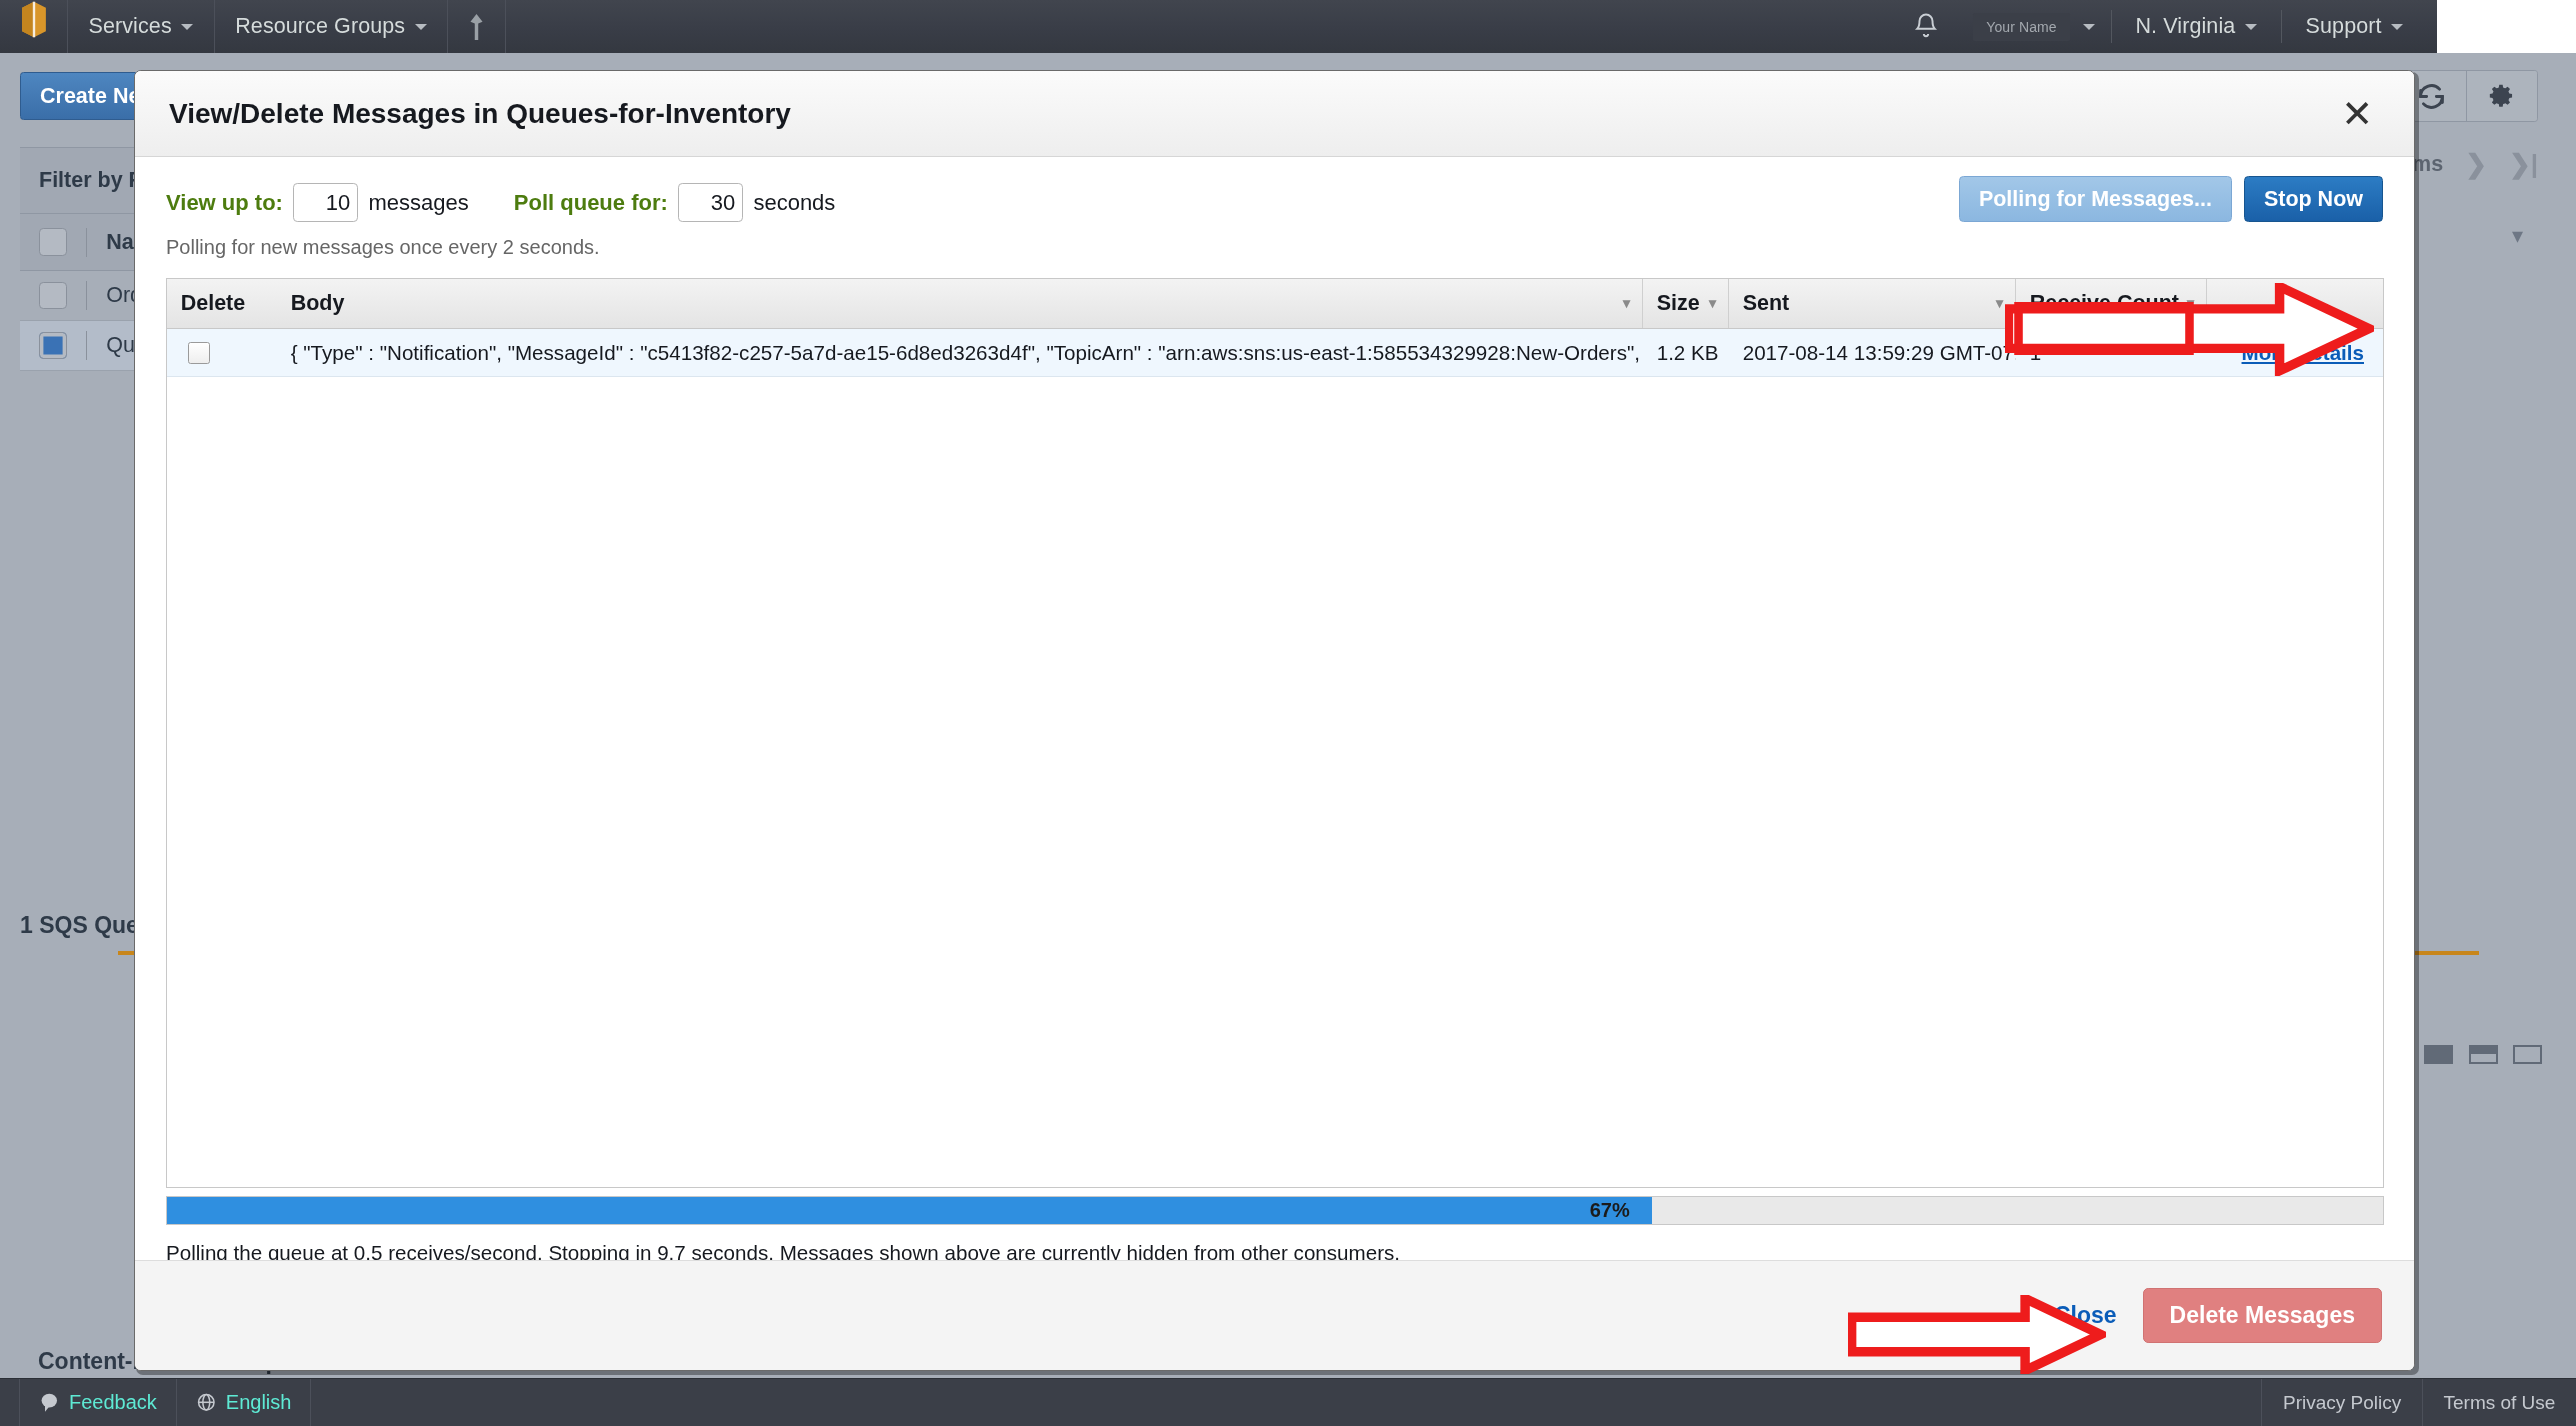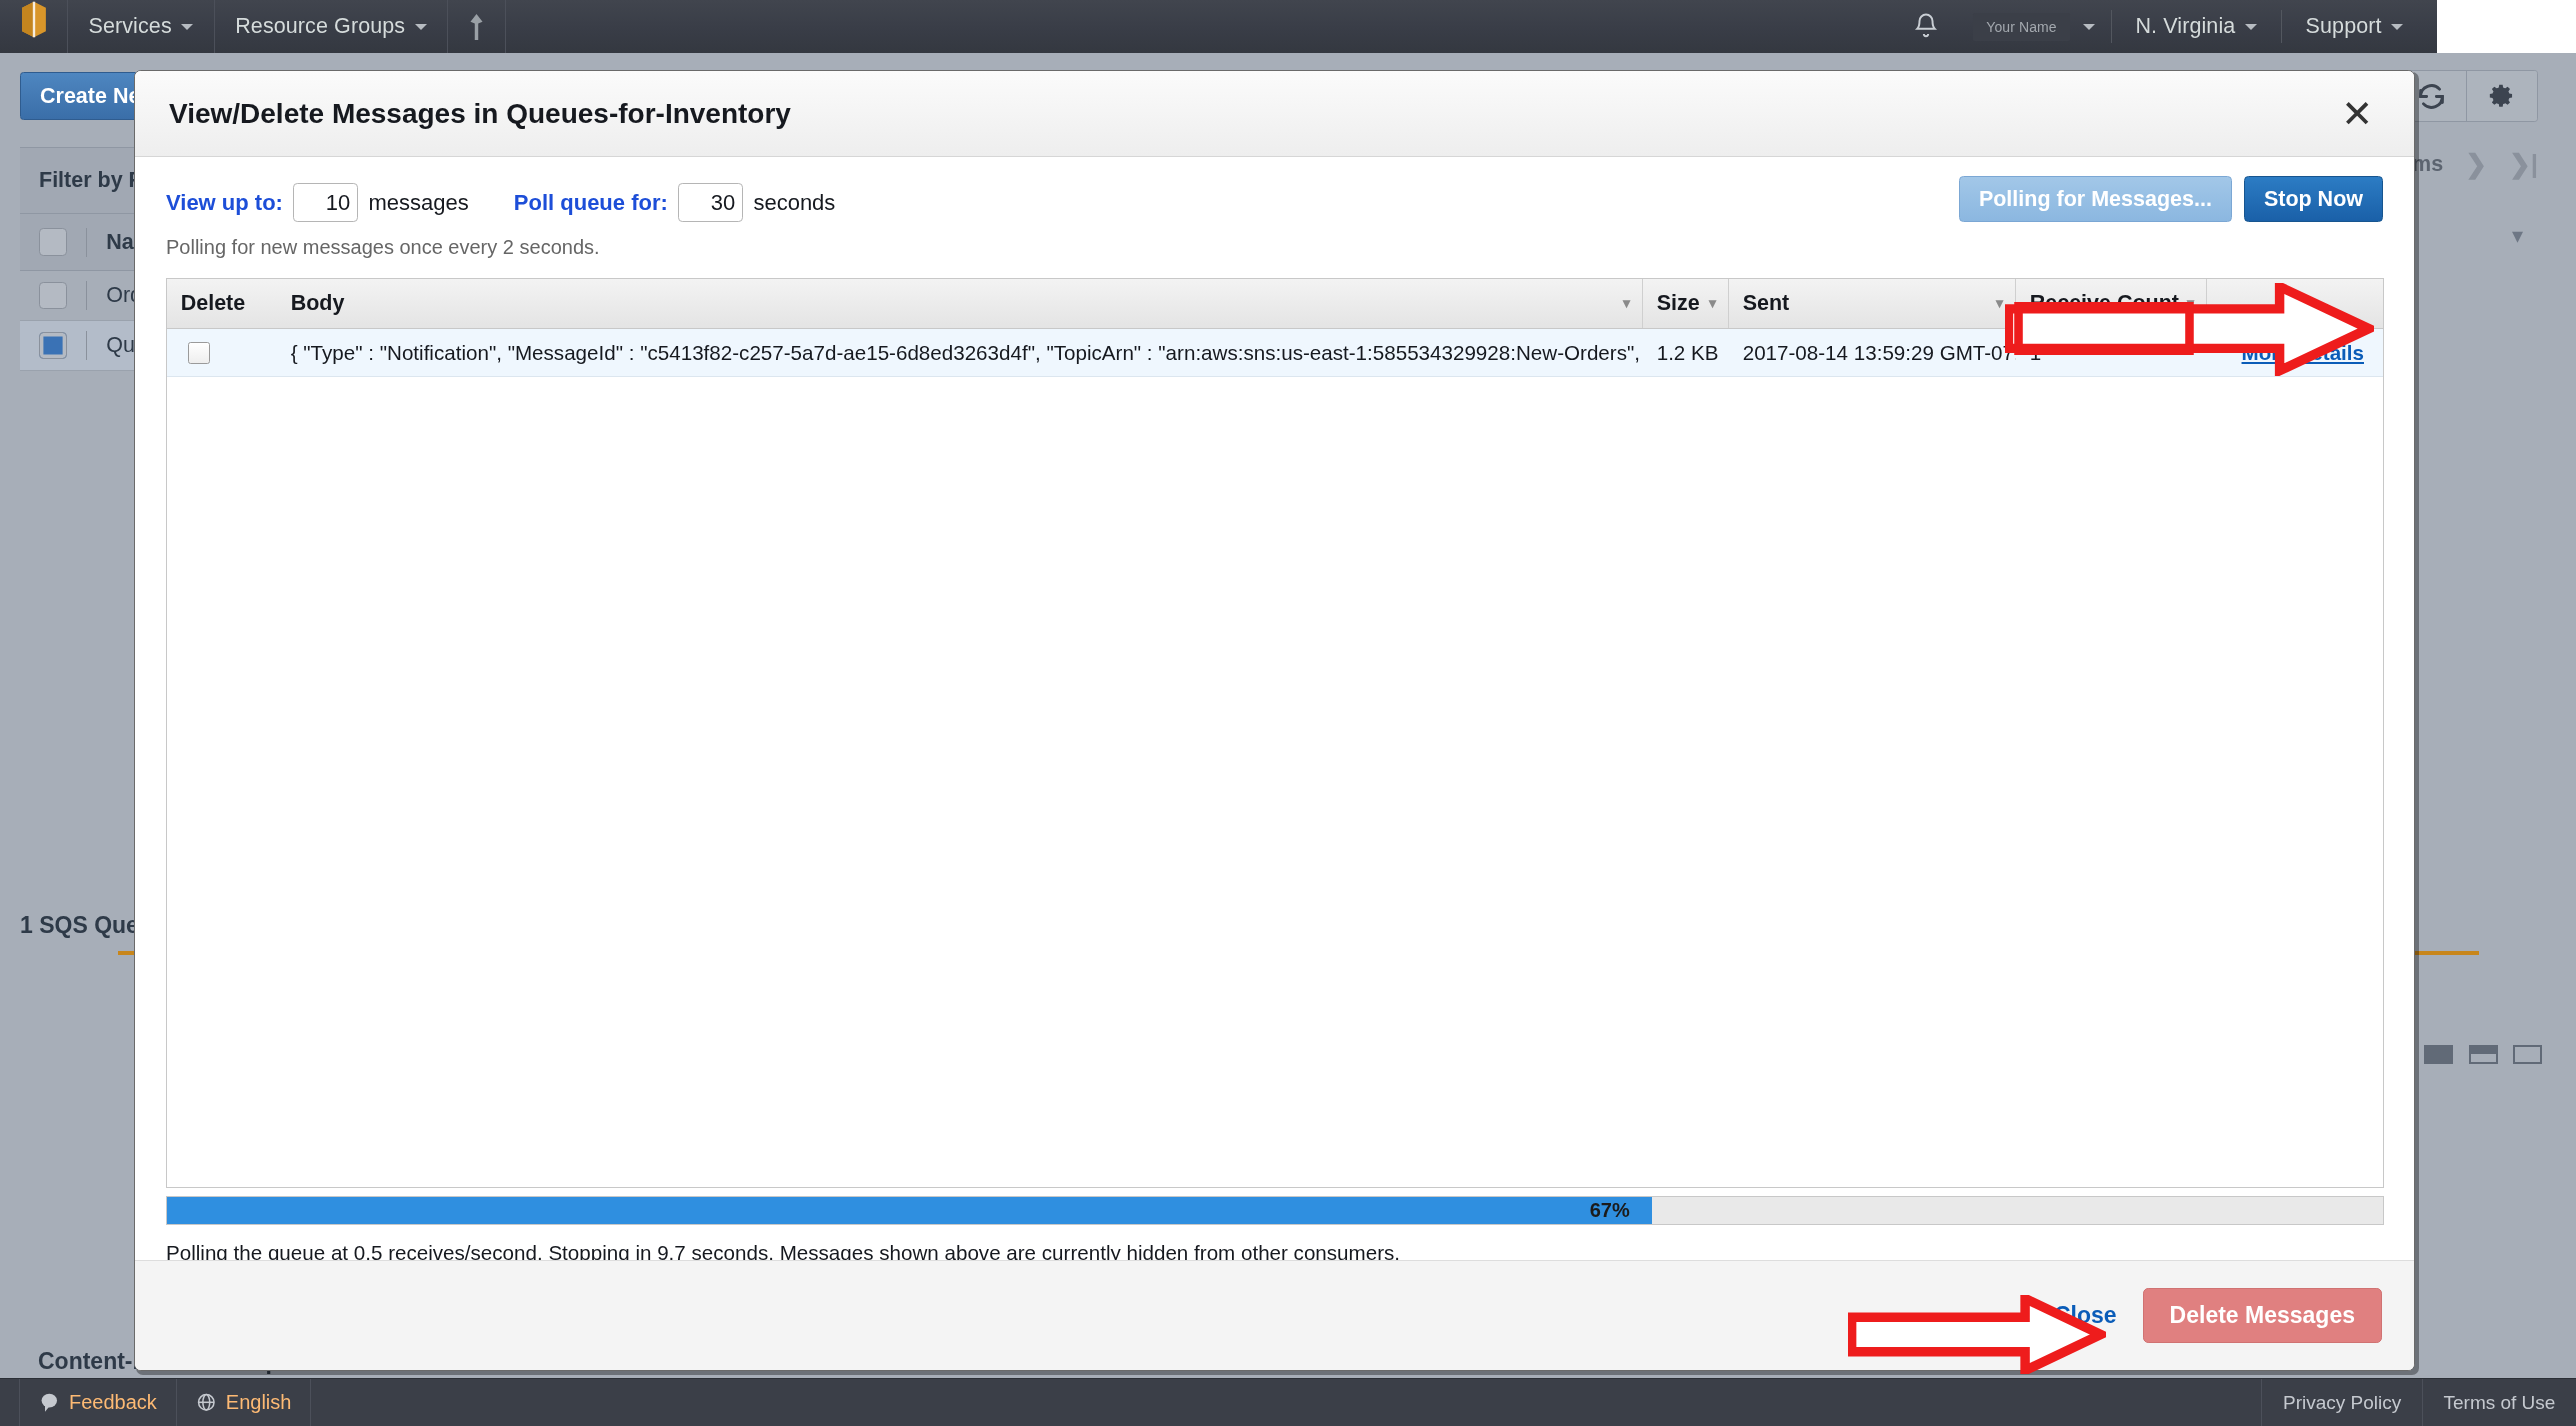--- a/index.html
+++ b/index.html
@@ -144,21 +144,21 @@
   }
   .modal-title { font-size: 28px; color: #16191f; font-weight: bold; }
   .modal-close {
     margin-left: auto; font-size: 38px; color: #333; line-height: 1;
     cursor: pointer; padding: 0 6.9px; font-weight: 300;
   }
 
   .modal-body { padding: 24px 31px 0 31px; position: relative; }
 
   .ctrl-row { display: flex; align-items: center; height: 43px; }
-  .ctrl-label { font-size: 22px; font-weight: bold; color: #1d4ed8; }
+  .ctrl-label { font-size: 22px; font-weight: bold; color: #4d7c0f; }
   .ctrl-input {
     width: 65px; height: 39px; margin: 0 10.3px;
     border: 0.9px solid #b5b5b5; border-radius: 4.3px; background: #fff;
     font-family: "Liberation Sans", sans-serif; font-size: 22px;
     text-align: right; padding-right: 6.9px; color: #16191f;
   }
   .ctrl-unit { font-size: 22px; color: #16191f; margin-right: 45px; }
   .ctrl-note { font-size: 20px; color: #666; margin-top: 12px; }
 
   .modal-topbtns { position: absolute; right: 31px; top: 19px; display: flex; gap: 12px; }
@@ -254,21 +254,21 @@
   .ann { position: absolute; z-index: 40; pointer-events: none; }
 
   
   .botbar {
     position: absolute; left: 0; bottom: 0; width: 2576px; height: 48px;
     background: #3b3f48; display: flex; align-items: center;
     z-index: 5; border-top: 0.9px solid #2b2f36;
   }
   .bot-item {
     height: 48px; display: flex; align-items: center; gap: 9.4px;
-    padding: 0 19px; color: #fdba74; font-size: 20px; cursor: pointer;
+    padding: 0 19px; color: #5eead4; font-size: 20px; cursor: pointer;
     border-right: 0.9px solid #4c505a;
   }
   .bot-right { margin-left: auto; display: flex; align-items: center; height: 48px; }
   .bot-copy { color: #7d848e; font-size: 19px; padding: 0 20.6px; }
   .bot-link {
     color: #c5c9cf; font-size: 19px; padding: 0 20.6px; cursor: pointer;
     border-left: 0.9px solid #4c505a; height: 48px; display: flex; align-items: center;
   }
 </style>
 </head>

